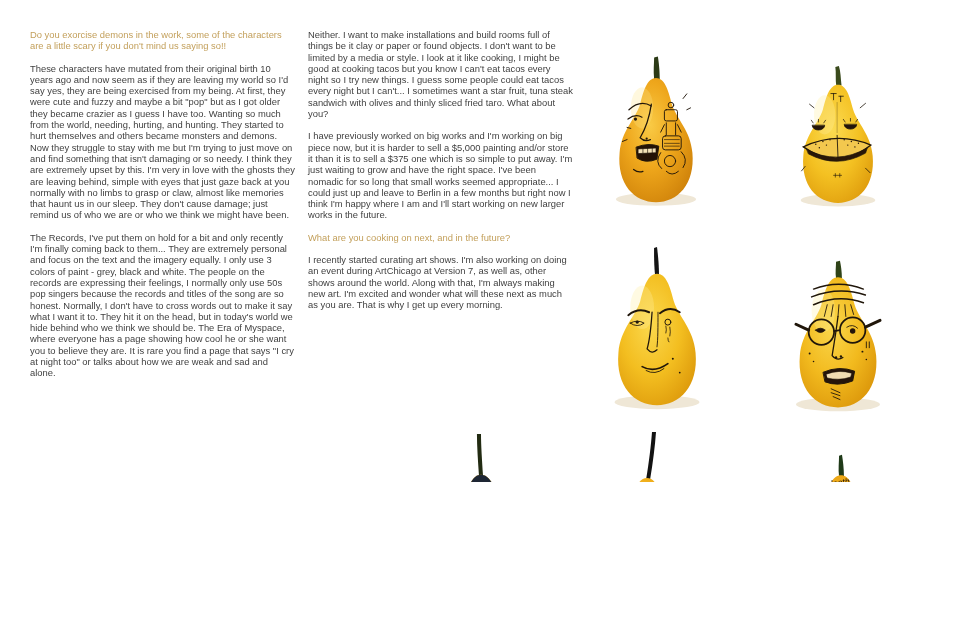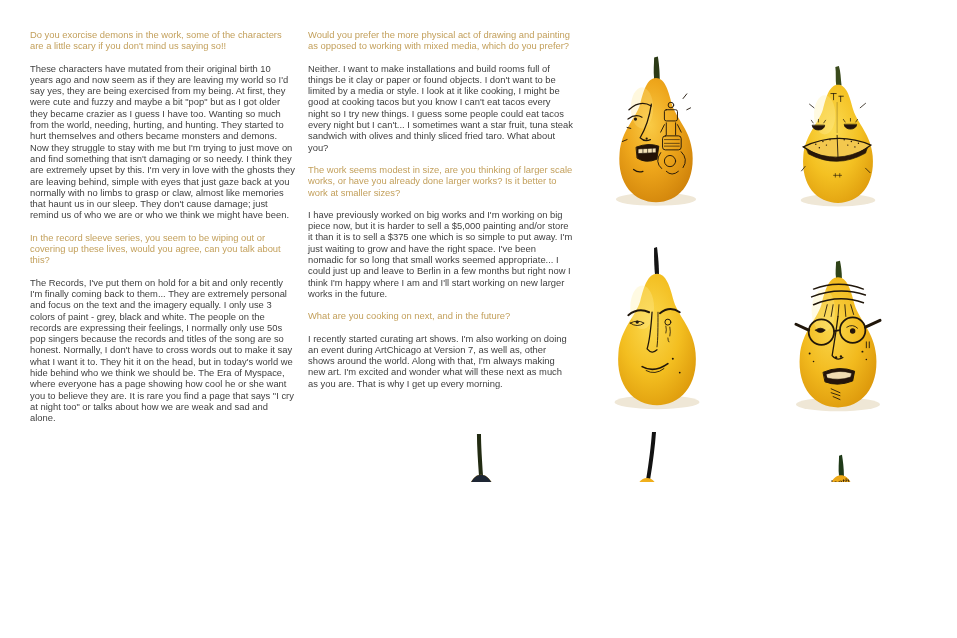--- a/index.html
+++ b/index.html
@@ -20,28 +20,25 @@
   figure.gourd svg{display:block;width:100%;height:100%;}
 </style>
 </head>
 <body>
 
 <div class="page">
 
   <section class="col" id="col1">
     <p class="q">Do you exorcise demons in the work, some of the characters are a little scary if you don't mind us saying so!!</p>
     <p class="a">These characters have mutated from their original birth 10 years ago and now seem as if they are leaving my world so I'd say yes, they are being exercised from my being. At first, they were cute and fuzzy and maybe a bit "pop" but as I got older they became crazier as I guess I have too. Wanting so much from the world, needing, hurting, and hunting. They started to hurt themselves and others became monsters and demons. Now they struggle to stay with me but I'm trying to just move on and find something that isn't damaging or so needy. I think they are extremely upset by this. I'm very in love with the ghosts they are leaving behind, simple with eyes that just gaze back at you normally with no limbs to grasp or claw, almost like memories that haunt us in our sleep. They don't cause damage; just remind us of who we are or who we think we might have been.</p>
-    <p class="q">In the record sleeve series, you seem to be wiping out or covering up these lives, would you agree, can you talk about this?</p>
     <p class="a">The Records, I've put them on hold for a bit and only recently I'm finally coming back to them... They are extremely personal and focus on the text and the imagery equally. I only use 3 colors of paint - grey, black and white. The people on the records are expressing their feelings, I normally only use 50s pop singers because the records and titles of the song are so honest. Normally, I don't have to cross words out to make it say what I want it to. They hit it on the head, but in today's world we hide behind who we think we should be. The Era of Myspace, where everyone has a page showing how cool he or she want you to believe they are. It is rare you find a page that says "I cry at night too" or talks about how we are weak and sad and alone.</p>
   </section>
 
   <section class="col" id="col2">
-    <p class="q">Would you prefer the more physical act of drawing and painting as opposed to working with mixed media, which do you prefer?</p>
     <p class="a">Neither. I want to make installations and build rooms full of things be it clay or paper or found objects. I don't want to be limited by a media or style. I look at it like cooking, I might be good at cooking tacos but you know I can't eat tacos every night so I try new things. I guess some people could eat tacos every night but I can't... I sometimes want a star fruit, tuna steak sandwich with olives and thinly sliced fried taro. What about you?</p>
-    <p class="q">The work seems modest in size, are you thinking of larger scale works, or have you already done larger works? Is it better to work at smaller sizes?</p>
     <p class="a">I have previously worked on big works and I'm working on big piece now, but it is harder to sell a $5,000 painting and/or store it than it is to sell a $375 one which is so simple to put away. I'm just waiting to grow and have the right space. I've been nomadic for so long that small works seemed appropriate... I could just up and leave to Berlin in a few months but right now I think I'm happy where I am and I'll start working on new larger works in the future.</p>
     <p class="q">What are you cooking on next, and in the future?</p>
     <p class="a">I recently started curating art shows. I'm also working on doing an event during ArtChicago at Version 7, as well as, other shows around the world. Along with that, I'm always making new art. I'm excited and wonder what will these next as much as you are. That is why I get up every morning.</p>
   </section>
 
   <figure class="gourd" style="left:600px;top:50px;width:112px;height:168px;">
     <svg viewBox="0 0 110 180">
       <defs>
         <radialGradient id="g1" cx="0.42" cy="0.38" r="0.78">
           <stop offset="0%" stop-color="#F9CA45"></stop>

